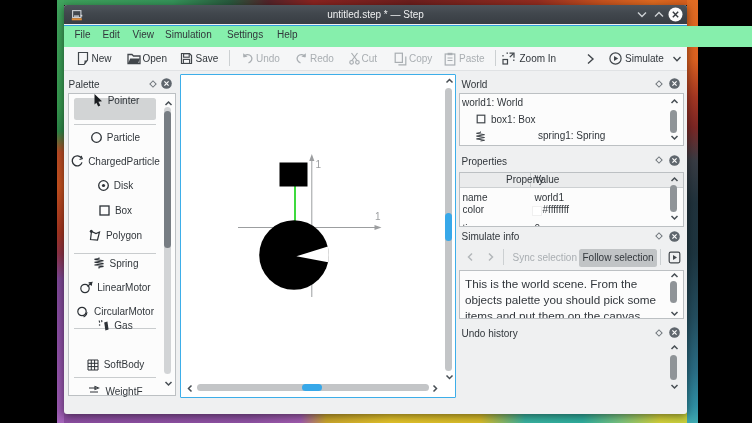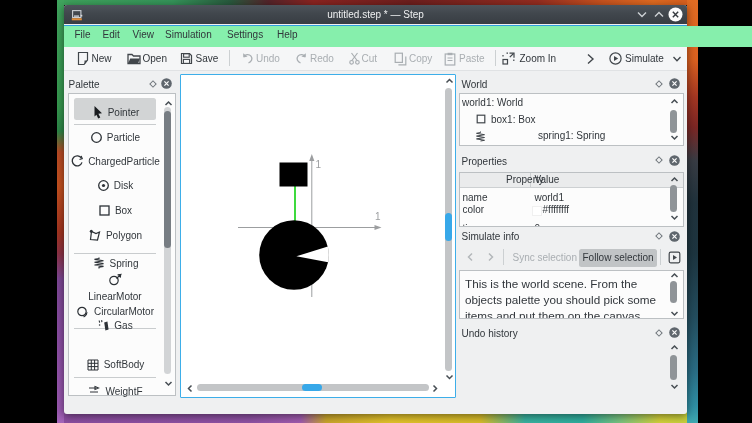--- a/index.html
+++ b/index.html
@@ -158,21 +158,21 @@
   <svg class="abs" style="left:85px;top:75px" width="8" height="8" viewBox="0 0 8 8">
     <rect x="1.8" y="1.8" width="4.4" height="4.4" fill="none" stroke="#70767c" stroke-width="1" transform="rotate(45 4 4)"></rect>
   </svg>
   <svg class="abs" style="left:97px;top:73px" width="11" height="11" viewBox="0 0 11 11">
     <circle cx="5.5" cy="5.5" r="5.3" fill="#5f666d"></circle>
     <path d="M3.4 3.4 L7.6 7.6 M7.6 3.4 L3.4 7.6" stroke="#fcfcfc" stroke-width="1.2"></path>
   </svg>
   <div class="vbox" style="left:3.5px;top:88px;width:108.5px;height:303px;"></div>
 
   <div class="abs" style="left:9.5px;top:93px;width:82.5px;height:22px;background:#d2d4d5;border-radius:2.5px;"></div>
-  <div class="abs pal-row" style="top:100px;">
+  <div class="abs pal-row" style="top:88px;">
     <svg width="13" height="15" viewBox="0 0 13 15">
         <path d="M3.5 1 L11 8.2 L7.4 8.7 L9.3 12.6 L7.2 13.6 L5.4 9.7 L3.5 11.6 Z" fill="#1a1d20"></path>
       </svg>
     <span>Pointer</span>
   </div>
   <div class="psep" style="top:119.3px;"></div>
   <div class="abs pal-row" style="top:124.6px;">
     <svg width="13" height="13" viewBox="0 0 13 13">
         <circle cx="6.5" cy="6.5" r="4.8" fill="none" stroke="#2c3136" stroke-width="1.3"></circle>
       </svg>
@@ -205,21 +205,21 @@
       </svg>
     <span>Polygon</span>
   </div>
   <div class="psep" style="top:247.5px;"></div>
   <div class="abs pal-row" style="top:250.6px;">
     <svg width="14" height="13" viewBox="0 0 14 13">
         <path d="M7 0.6 L7 1.6 L2.5 2.4 L11.5 3.8 L2.5 5.2 L11.5 6.6 L2.5 8 L11.5 9.4 L7 10.2 L7 11.4" fill="none" stroke="#2c3136" stroke-width="1.15"></path>
       </svg>
     <span>Spring</span>
   </div>
-  <div class="abs pal-row" style="top:275px;flex-direction:column;">
+  <div class="abs pal-row" style="top:275px;">
     <svg width="14" height="14" viewBox="0 0 14 14">
         <circle cx="6" cy="7.5" r="4.2" fill="none" stroke="#2c3136" stroke-width="1.2"></circle>
         <path d="M8.5 5.5 L12.6 1.6 L9.6 1.9 M12.6 1.6 L12.3 4.6" fill="none" stroke="#2c3136" stroke-width="1.2"></path>
       </svg>
     <span>LinearMotor</span>
   </div>
   <div class="abs pal-row" style="top:299px;">
     <svg width="14" height="14" viewBox="0 0 14 14">
         <circle cx="6" cy="6.5" r="4.2" fill="none" stroke="#2c3136" stroke-width="1.2"></circle>
         <path d="M10.8 8.6 A5.6 5.6 0 0 1 7.6 11.9" fill="none" stroke="#2c3136" stroke-width="1.2"></path>

